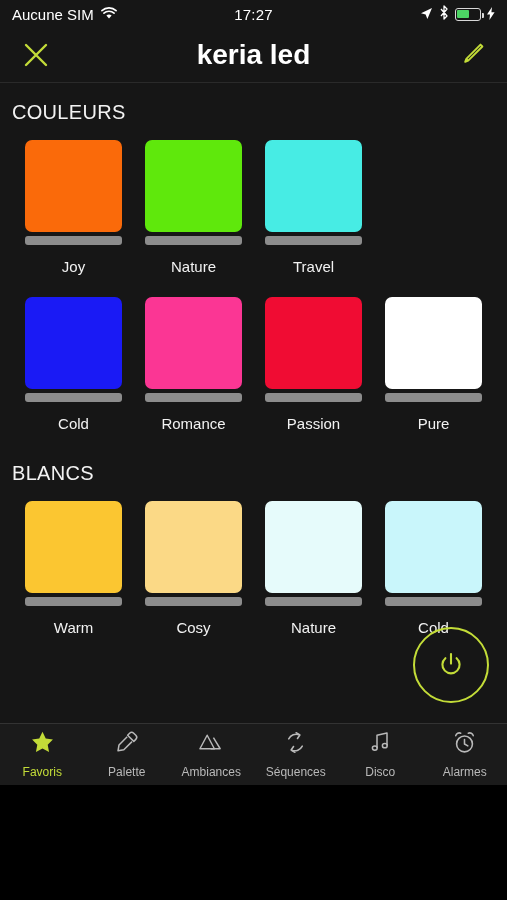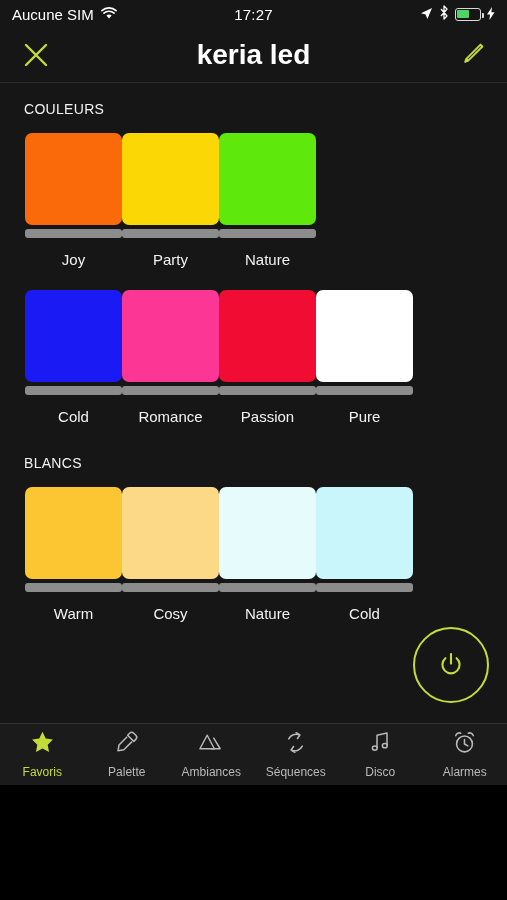--- a/index.html
+++ b/index.html
@@ -56,30 +56,30 @@
     pointer-events:none;
   }
   .nav-btn { position:relative; z-index:2; cursor:pointer; display:flex; align-items:center; }
   .nav-spacer { flex:1; }
 
   
   .content { flex:1 1 auto; background:#161616; overflow:hidden; position:relative; }
 
   .section-title {
     color:#f2f2f2;
-    font-size:14px;
+    font-size:20px;
     padding:18px 0 0 12px;
     letter-spacing:.3px;
-    margin-left:12px;
   }
 
   .grid {
     display:flex;
     padding:0 25px;
     margin-top:16px;
+    gap:23px;
   }
   .cell { width:97px; display:flex; flex-direction:column; align-items:center; cursor:pointer; }
   .swatch {
     width:97px; height:92px;
     border-radius:7px;
     display:block;
   }
   .bar-track {
     width:97px; height:9px;
     margin-top:4px;
@@ -183,28 +183,28 @@
 
     <div class="section-title">COULEURS</div>
 
     <div class="grid">
       <div class="cell">
         <span class="swatch" style="background: rgb(250, 106, 10);"></span>
         <span class="bar-track"><span class="bar-fill" style="width: 100%; background: rgb(239, 106, 18); border-radius: 3px;"></span></span>
         <span class="cell-label">Joy</span>
       </div>
       <div class="cell">
-        <span class="swatch" style="background: rgb(251, 215, 6);"></span>
-        <span class="bar-track"><span class="bar-fill" style="width: 100%; background: rgb(242, 215, 44); border-radius: 3px;"></span></span>
-        <span class="cell-label">Party</span>
-      </div>
-      <div class="cell">
         <span class="swatch" style="background: rgb(95, 232, 12);"></span>
         <span class="bar-track"><span class="bar-fill" style="width: 100%; background: rgb(99, 227, 25); border-radius: 3px;"></span></span>
         <span class="cell-label">Nature</span>
+      </div>
+      <div class="cell">
+        <span class="swatch" style="background: rgb(71, 236, 228);"></span>
+        <span class="bar-track"><span class="bar-fill" style="width: 100%; background: rgb(78, 230, 224); border-radius: 3px;"></span></span>
+        <span class="cell-label">Travel</span>
       </div>
     </div>
 
     <div class="grid" style="margin-top:22px">
       <div class="cell">
         <span class="swatch" style="background: rgb(26, 26, 245);"></span>
         <span class="bar-track"><span class="bar-fill" style="width: 100%; background: rgb(26, 26, 232); border-radius: 3px;"></span></span>
         <span class="cell-label">Cold</span>
       </div>
       <div class="cell">

